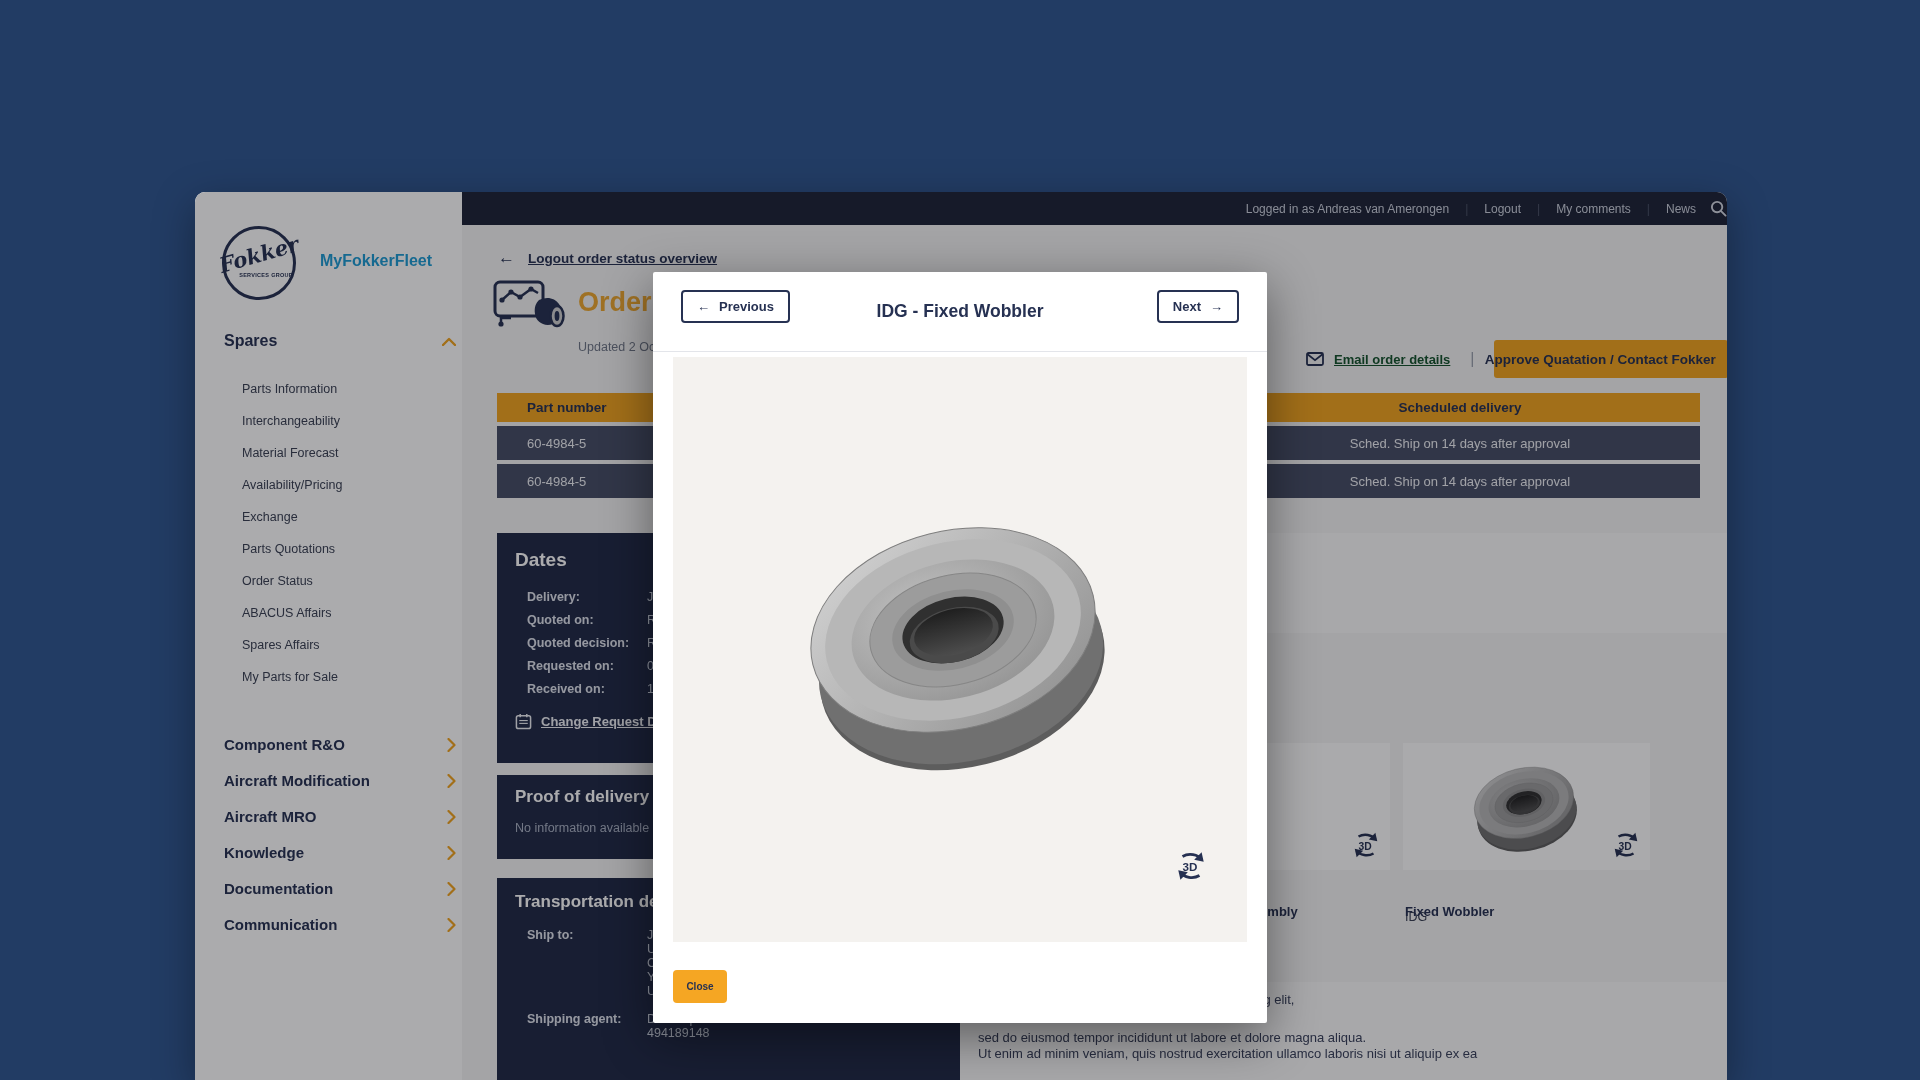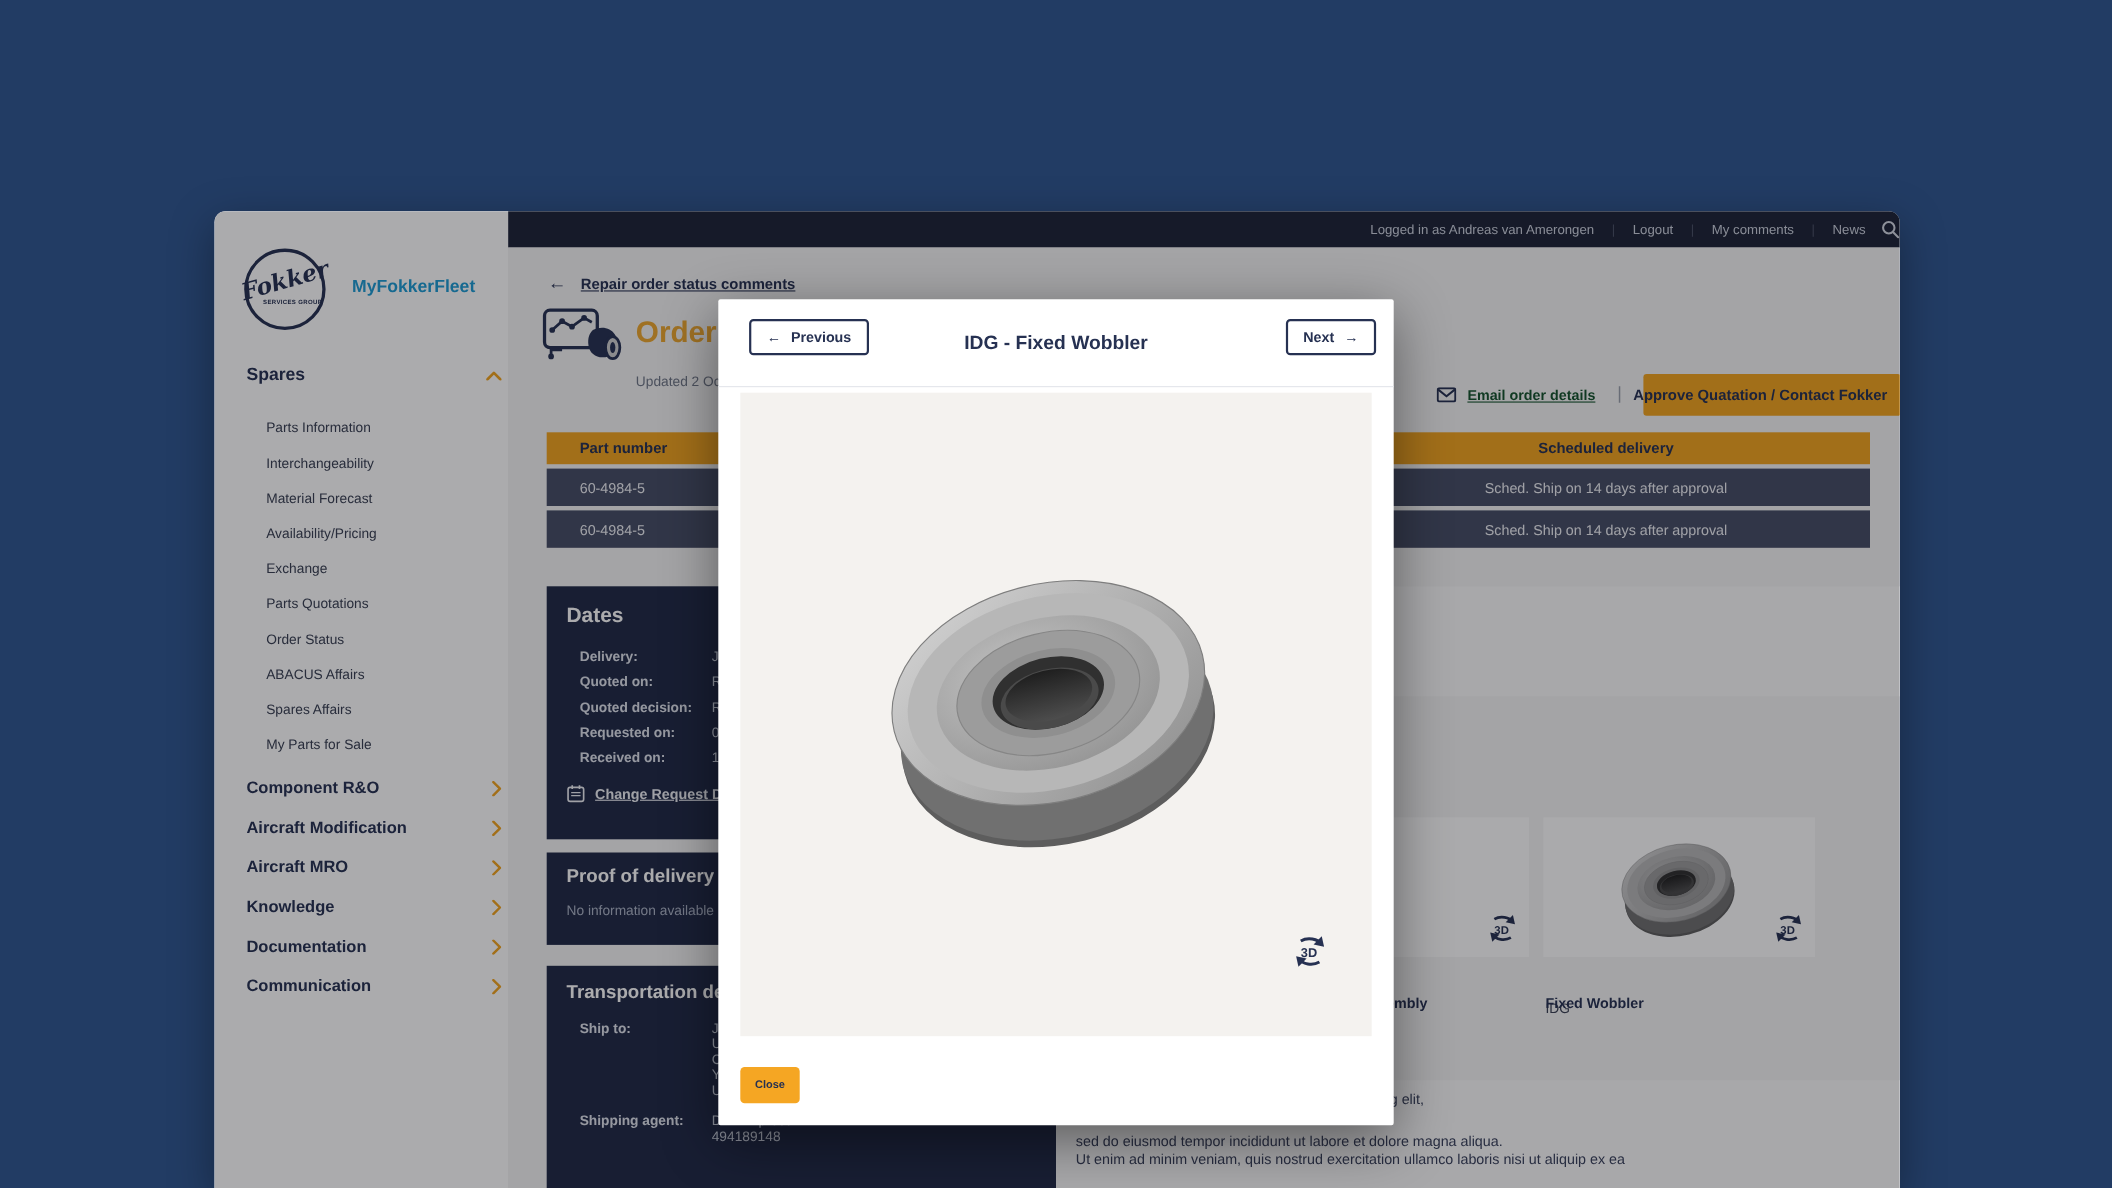--- a/index.html
+++ b/index.html
@@ -14,21 +14,21 @@
   .logo-script{position:absolute;left:-6px;top:16px;width:86px;text-align:center;
     font-family:"DejaVu Serif",serif;font-style:italic;font-weight:bold;font-size:21px;
     color:#263152;transform:rotate(-16deg);}
   .logo-sub{position:absolute;left:14px;top:46px;width:60px;font-size:5.5px;line-height:6px;
     text-align:center;color:#263152;font-weight:bold;letter-spacing:.3px;}
   .brand{position:absolute;left:125px;top:60px;font-size:16px;font-weight:bold;color:#1e9cd4;}
   .side-head{position:absolute;left:29px;width:232px;display:flex;align-items:center;
     justify-content:space-between;font-size:16px;font-weight:bold;color:#263152;cursor:pointer;}
   .side-sub{position:absolute;left:47px;width:200px;font-size:12.5px;color:#3a4154;cursor:pointer;}
   .side-bold{position:absolute;left:29px;width:232px;display:flex;align-items:center;
-    justify-content:space-between;font-size:15px;font-weight:bold;color:#263152;cursor:pointer;}
+    justify-content:space-between;font-size:15px;font-weight:bold;color:#263152;cursor:pointer;margin-top:28px;}
 
   
   .topbar{position:absolute;left:267px;top:0;width:1265px;height:33px;background:#1d2438;
     display:flex;align-items:center;justify-content:flex-end;box-sizing:border-box;}
   .tb-item{font-size:12px;color:#ccd1dd;cursor:pointer;white-space:nowrap;}
   .tb-sep{color:#4a5166;margin:0 16px;font-size:12px;}
   .tb-search{margin-left:14px;cursor:pointer;display:flex;align-items:center;}
 
   
   .main{position:absolute;left:267px;top:33px;width:1265px;height:855px;background:#f4f4f4;}
@@ -79,21 +79,21 @@
   .dim{position:absolute;inset:0;background:rgba(8,10,16,0.34);z-index:50;}
 
   
   .modal{position:absolute;left:653px;top:272px;width:614px;height:751px;background:#ffffff;
     border-radius:2px;box-shadow:0 14px 50px rgba(0,0,0,.45);z-index:100;}
   .modal-head{position:absolute;left:0;top:0;width:100%;height:80px;border-bottom:1px solid #e3e5ea;box-sizing:border-box;}
   .nav-btn{position:absolute;top:18px;height:33px;padding:0 14px;border:2px solid #263152;border-radius:4px;
     background:#fff;display:flex;align-items:center;gap:9px;font-size:13px;font-weight:bold;
     color:#263152;cursor:pointer;box-sizing:border-box;}
   .nav-btn.prev{left:28px;}
-  .nav-btn.next{right:16px;}
+  .nav-btn.next{right:28px;}
   .modal-title{position:absolute;left:0;top:29px;width:100%;text-align:center;
     font-size:17.5px;font-weight:bold;color:#263152;}
   .modal-img{position:absolute;left:20px;top:85px;width:574px;height:585px;background:#f4f2ef;}
   .rot-icon{position:absolute;right:38px;bottom:55px;}
   .close-btn{position:absolute;left:20px;top:698px;width:54px;height:33px;background:#f5a623;
     border-radius:4px;display:flex;align-items:center;justify-content:center;
     font-size:10px;font-weight:bold;color:#263152;cursor:pointer;}
 </style>
 </head>
 <body>
@@ -215,21 +215,21 @@
             <circle cx="7.5" cy="7.5" r="5.5" fill="none" stroke="#d4d8e2" stroke-width="2"></circle>
             <line x1="12" y1="12" x2="16.5" y2="16.5" stroke="#d4d8e2" stroke-width="2" stroke-linecap="round"></line>
           </svg>
       </span>
     </div>
 
     <div class="main"></div>
 
     <div class="crumb">
       <span class="arr">←</span>
-      <span class="txt">Repair order status comments</span>
+      <span class="txt">Logout order status overview</span>
     </div>
 
     <svg class="title-icon" width="76" height="56" viewBox="0 0 76 56">
       <rect x="2" y="4" width="48" height="34" rx="5" fill="none" stroke="#263152" stroke-width="3"></rect>
       <polyline points="9,22 18,14 27,19 38,11 45,15" fill="none" stroke="#263152" stroke-width="2.5"></polyline>
       <circle cx="9" cy="22" r="2.6" fill="#263152"></circle>
         <circle cx="18" cy="14" r="2.6" fill="#263152"></circle>
       <circle cx="27" cy="19" r="2.6" fill="#263152"></circle>
         <circle cx="38" cy="11" r="2.6" fill="#263152"></circle>
       <circle cx="8" cy="46" r="2.6" fill="#263152"></circle>

